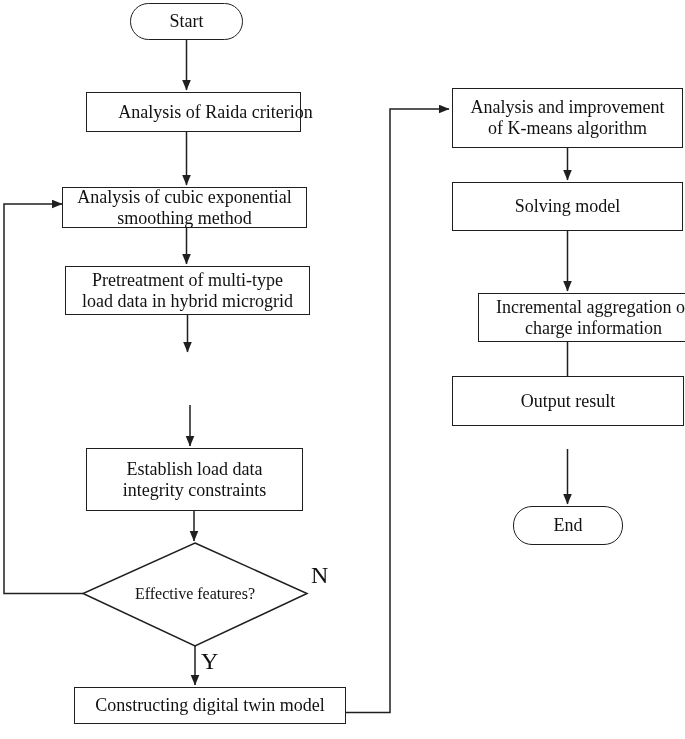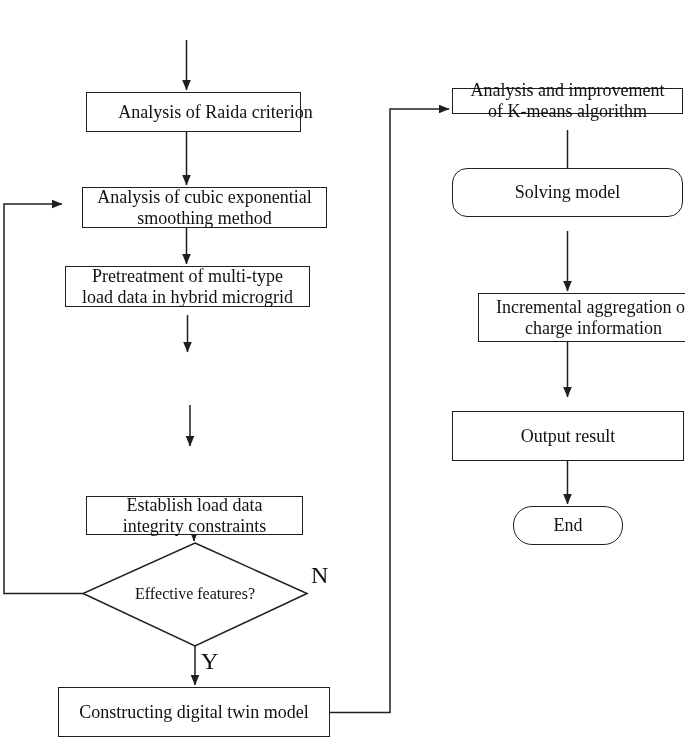--- a/index.html
+++ b/index.html
@@ -84,46 +84,47 @@
     <polyline points="83,593.5 4,593.5 4,204 62,204" fill="none" stroke="#1f1f1f" stroke-width="1.5" marker-end="url(#arrow)"></polyline>
 
     <polyline points="330,712.5 390,712.5 390,109 449,109" fill="none" stroke="#1f1f1f" stroke-width="1.5" marker-end="url(#arrow)"></polyline>
 
     <line x1="567.5" y1="130" x2="567.5" y2="180" stroke="#1f1f1f" stroke-width="1.5" marker-end="url(#arrow)"></line>
     <line x1="567.5" y1="231" x2="567.5" y2="291" stroke="#1f1f1f" stroke-width="1.5" marker-end="url(#arrow)"></line>
     <line x1="567.5" y1="342" x2="567.5" y2="397" stroke="#1f1f1f" stroke-width="1.5" marker-end="url(#arrow)"></line>
     <line x1="567.5" y1="449" x2="567.5" y2="504" stroke="#1f1f1f" stroke-width="1.5" marker-end="url(#arrow)"></line>
   </svg>
 
+  <div class="node terminator" style="left:130px; top:3px; width:113px; height:37px;">Start</div>
 
   <div class="node" style="left:86px; top:92px; width:215px; height:40px;padding-left:44px;">Analysis of Raida criterion</div>
 
-  <div class="node" style="left:82px; top:187px; width:245px; height:41px;">Analysis of cubic exponential
+  <div class="node" style="left:62px; top:187px; width:245px; height:41px;">Analysis of cubic exponential
 smoothing method</div>
 
-  <div class="node" style="left:65px; top:266px; width:245px; height:41px;">Pretreatment of multi-type
+  <div class="node" style="left:65px; top:266px; width:245px; height:49px;">Pretreatment of multi-type
 load data in hybrid microgrid</div>
 
 
-  <div class="node" style="left:86px; top:448px; width:217px; height:39px;margin-top:48px;">Establish load data
+  <div class="node" style="left:86px; top:448px; width:217px; height:63px;">Establish load data
 integrity constraints</div>
 
   <div class="diamond-label" style="left:83px; top:579px; width:224px; height:30px;">Effective features?</div>
 
-  <div class="node" style="left:58px; top:687px; width:272px; height:50px;">Constructing digital twin model</div>
+  <div class="node" style="left:74px; top:687px; width:272px; height:37px;">Constructing digital twin model</div>
 
-  <div class="node" style="left:452px; top:88px; width:231px; height:26px;">Analysis and improvement
+  <div class="node" style="left:452px; top:88px; width:231px; height:60px;">Analysis and improvement
 of K-means algorithm</div>
 
-  <div class="node" style="left:452px; top:168px; width:231px; height:49px;border-radius:15px;">Solving model</div>
+  <div class="node" style="left:452px; top:182px; width:231px; height:49px;">Solving model</div>
 
   <div class="node" style="left:478px; top:293px; width:231px; height:49px;">Incremental aggregation of
 charge information</div>
 
-  <div class="node" style="left:452px; top:411px; width:232px; height:50px;">Output result</div>
+  <div class="node" style="left:452px; top:376px; width:232px; height:50px;">Output result</div>
 
   <div class="node terminator" style="left:513px; top:506px; width:110px; height:39px;">End</div>
 
   <div class="branch-label" style="left:311px; top:563px;">N</div>
 
   <div class="branch-label" style="left:201px; top:649px;">Y</div>
 
 </div>
 
 </body></html>

